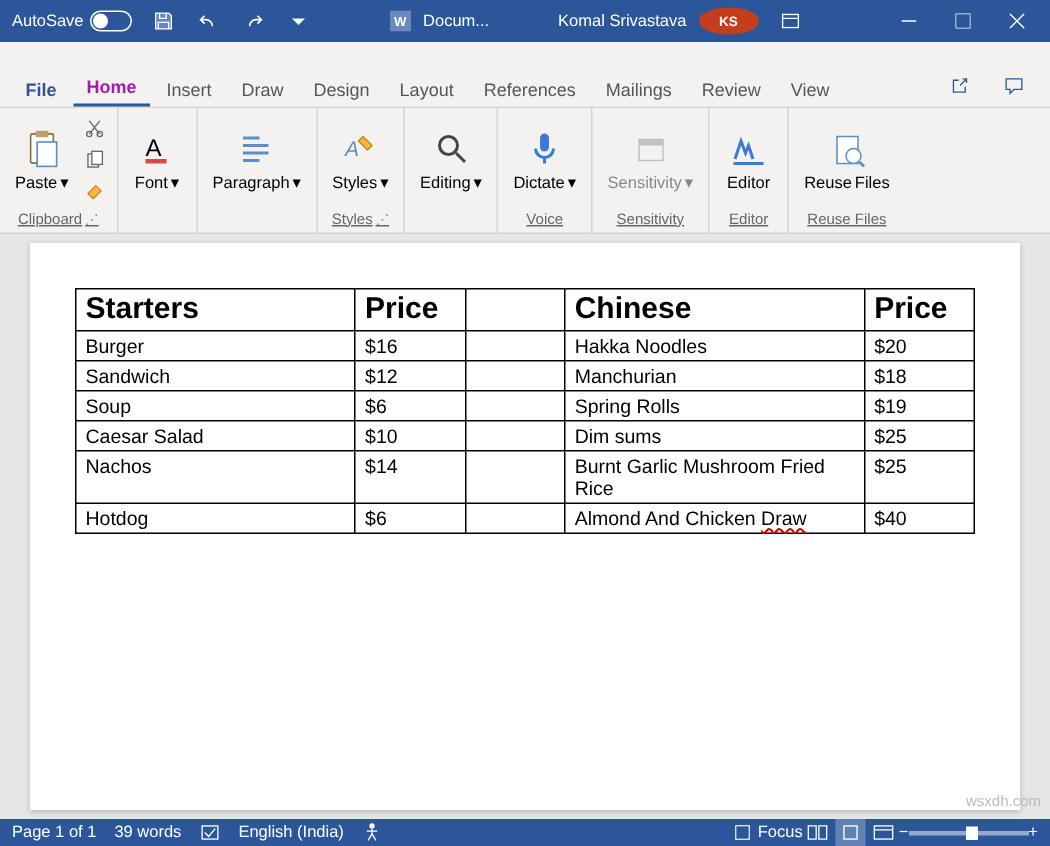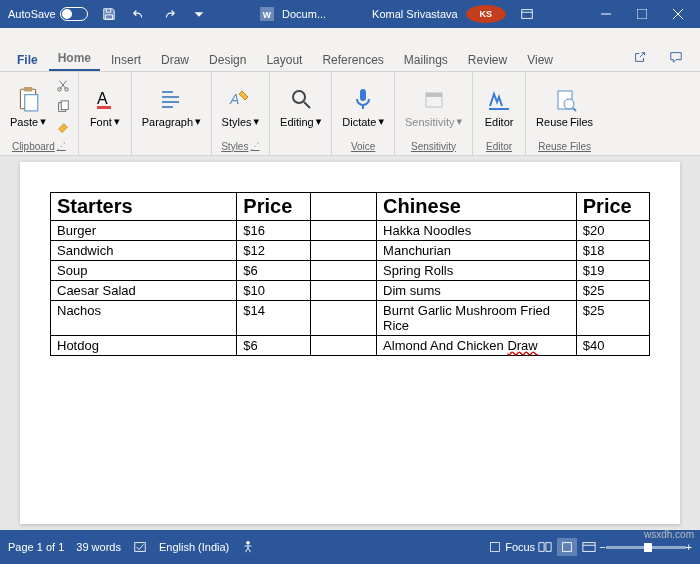--- a/index.html
+++ b/index.html
@@ -15,21 +15,21 @@
 .tb-btn svg { width: 14px; height: 14px; }
 .doc-title { flex: 1; text-align: center; display: flex; align-items: center; justify-content: center; gap: 8px; }
 .avatar { width: 40px; height: 18px; background: #c43e1c; border-radius: 50%; display: flex; align-items: center; justify-content: center; font-size: 9px; font-weight: bold; }
 .win-btns { display: flex; }
 .win-btn { width: 36px; height: 28px; display: flex; align-items: center; justify-content: center; cursor: pointer; }
 
 
 .tabs { background: #f3f2f1; height: 44px; display: flex; align-items: flex-end; padding: 0 8px; gap: 2px; border-bottom: 1px solid #d5d5d5; font-size: 12px; }
 .tab { padding: 4px 9px; cursor: pointer; color: #555; }
 .tab.file { color: #2b579a; font-weight: 600; }
-.tab.active { color: #737373; font-weight: 600; border-bottom: 2px solid #2b579a; }
+.tab.active { color: #a21caf; font-weight: 600; border-bottom: 2px solid #2b579a; }
 .tabs-right { margin-left: auto; display: flex; gap: 4px; }
 
 
 .ribbon { background: #f3f2f1; height: 84px; display: flex; border-bottom: 1px solid #d5d5d5; }
 .group { display: flex; flex-direction: column; padding: 2px 6px; border-right: 1px solid #d5d5d5; }
 .group-content { flex: 1; display: flex; align-items: center; gap: 4px; }
 .group-label { font-size: 10px; color: #666; text-align: center; height: 14px; display: flex; align-items: center; justify-content: center; gap: 2px; text-decoration: underline; }
 .big-btn { display: flex; flex-direction: column; align-items: center; justify-content: center; font-size: 11px; gap: 2px; cursor: pointer; padding: 2px 4px; min-width: 40px; }
 .big-btn .icon { width: 28px; height: 28px; display: flex; align-items: center; justify-content: center; }
 .big-btn .lbl { display: flex; align-items: center; gap: 2px; }
@@ -43,21 +43,21 @@
 .wtable { border-collapse: collapse; width: 100%; table-layout: fixed; }
 .wtable td, .wtable th { border: 1px solid #000; padding: 2px 6px; font-size: 13px; vertical-align: top; text-align: left; }
 .wtable th { font-size: 20px; font-weight: bold; }
 .spell { text-decoration: underline wavy #c00; text-decoration-skip-ink: none; }
 col.hdr1 { width: 28%; }
 col.pr  { width: 11%; }
 col.gap { width: 10%; }
 col.hdr2 { width: 30%; }
 
 
-.statusbar { background: #2b579a; color: #fff; height: 34px; display: flex; align-items: center; font-size: 11px; padding: 0 8px; gap: 12px; }
+.statusbar { background: #2b579a; color: #fff; height: 18px; display: flex; align-items: center; font-size: 11px; padding: 0 8px; gap: 12px; }
 .statusbar .sb-item { display: flex; align-items: center; gap: 4px; cursor: pointer; }
 .statusbar .right { margin-left: auto; display: flex; align-items: center; }
 .view-btns { display: flex; gap: 2px; }
 .vb { width: 20px; height: 18px; display: flex; align-items: center; justify-content: center; cursor: pointer; }
 .vb.active { background: rgba(255,255,255,0.25); }
 .zoom-slider { width: 80px; height: 3px; background: rgba(255,255,255,0.5); position: relative; }
 .zoom-slider::after { content:""; position:absolute; left:38px; top:-3px; width:8px; height:9px; background:#fff; }
 .watermark { position: absolute; right: 6px; bottom: 24px; font-size: 10px; color: #bbb; font-family: Arial; }
 </style>
 </head>

